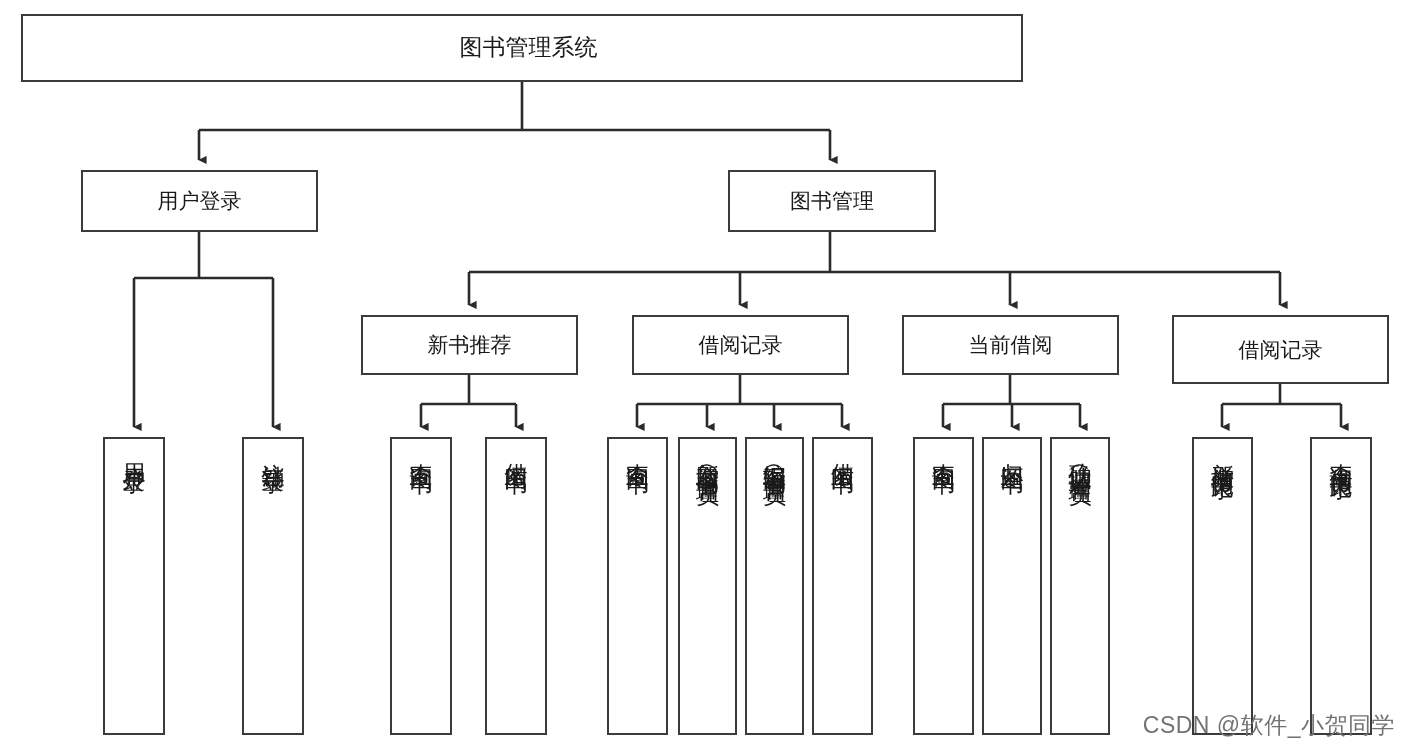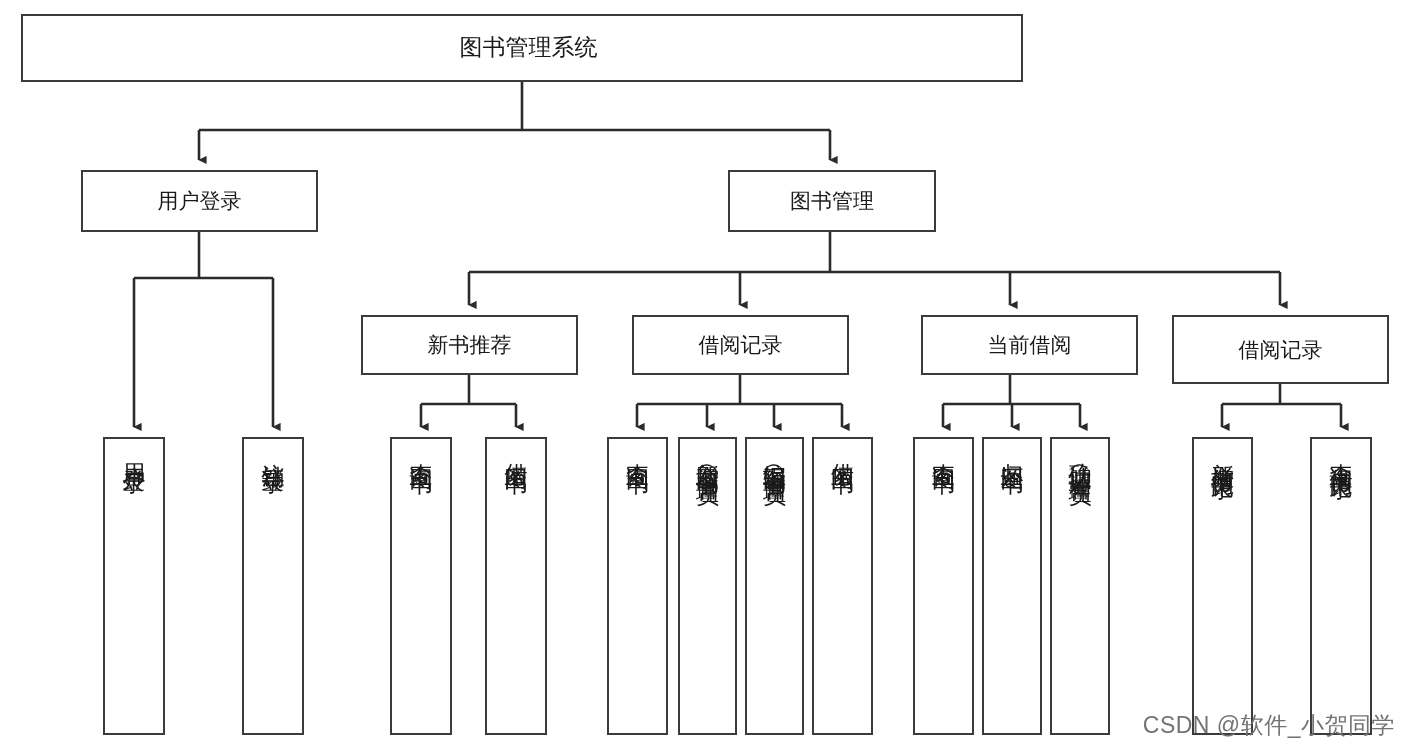--- a/index.html
+++ b/index.html
@@ -117,21 +117,21 @@
   </div>
 
   <div class="node horiz" style="left:361px;top:315px;width:217px;height:60px;align-items:center;">
     <span class="lbl">新书推荐</span>
   </div>
 
   <div class="node horiz" style="left:632px;top:315px;width:217px;height:60px;">
     <span class="lbl">借阅记录</span>
   </div>
 
-  <div class="node horiz" style="left:902px;top:315px;width:217px;height:60px;margin-left:19px;">
+  <div class="node horiz" style="left:902px;top:315px;width:217px;height:60px;">
     <span class="lbl">当前借阅</span>
   </div>
 
   <div class="node horiz" style="left:1172px;top:315px;width:217px;height:69px;">
     <span class="lbl">借阅记录</span>
   </div>
 
   <div class="node vert" style="left:103px;top:437px;width:62px;height:298px;">
     <span class="lbl">用户登录</span>
   </div>

